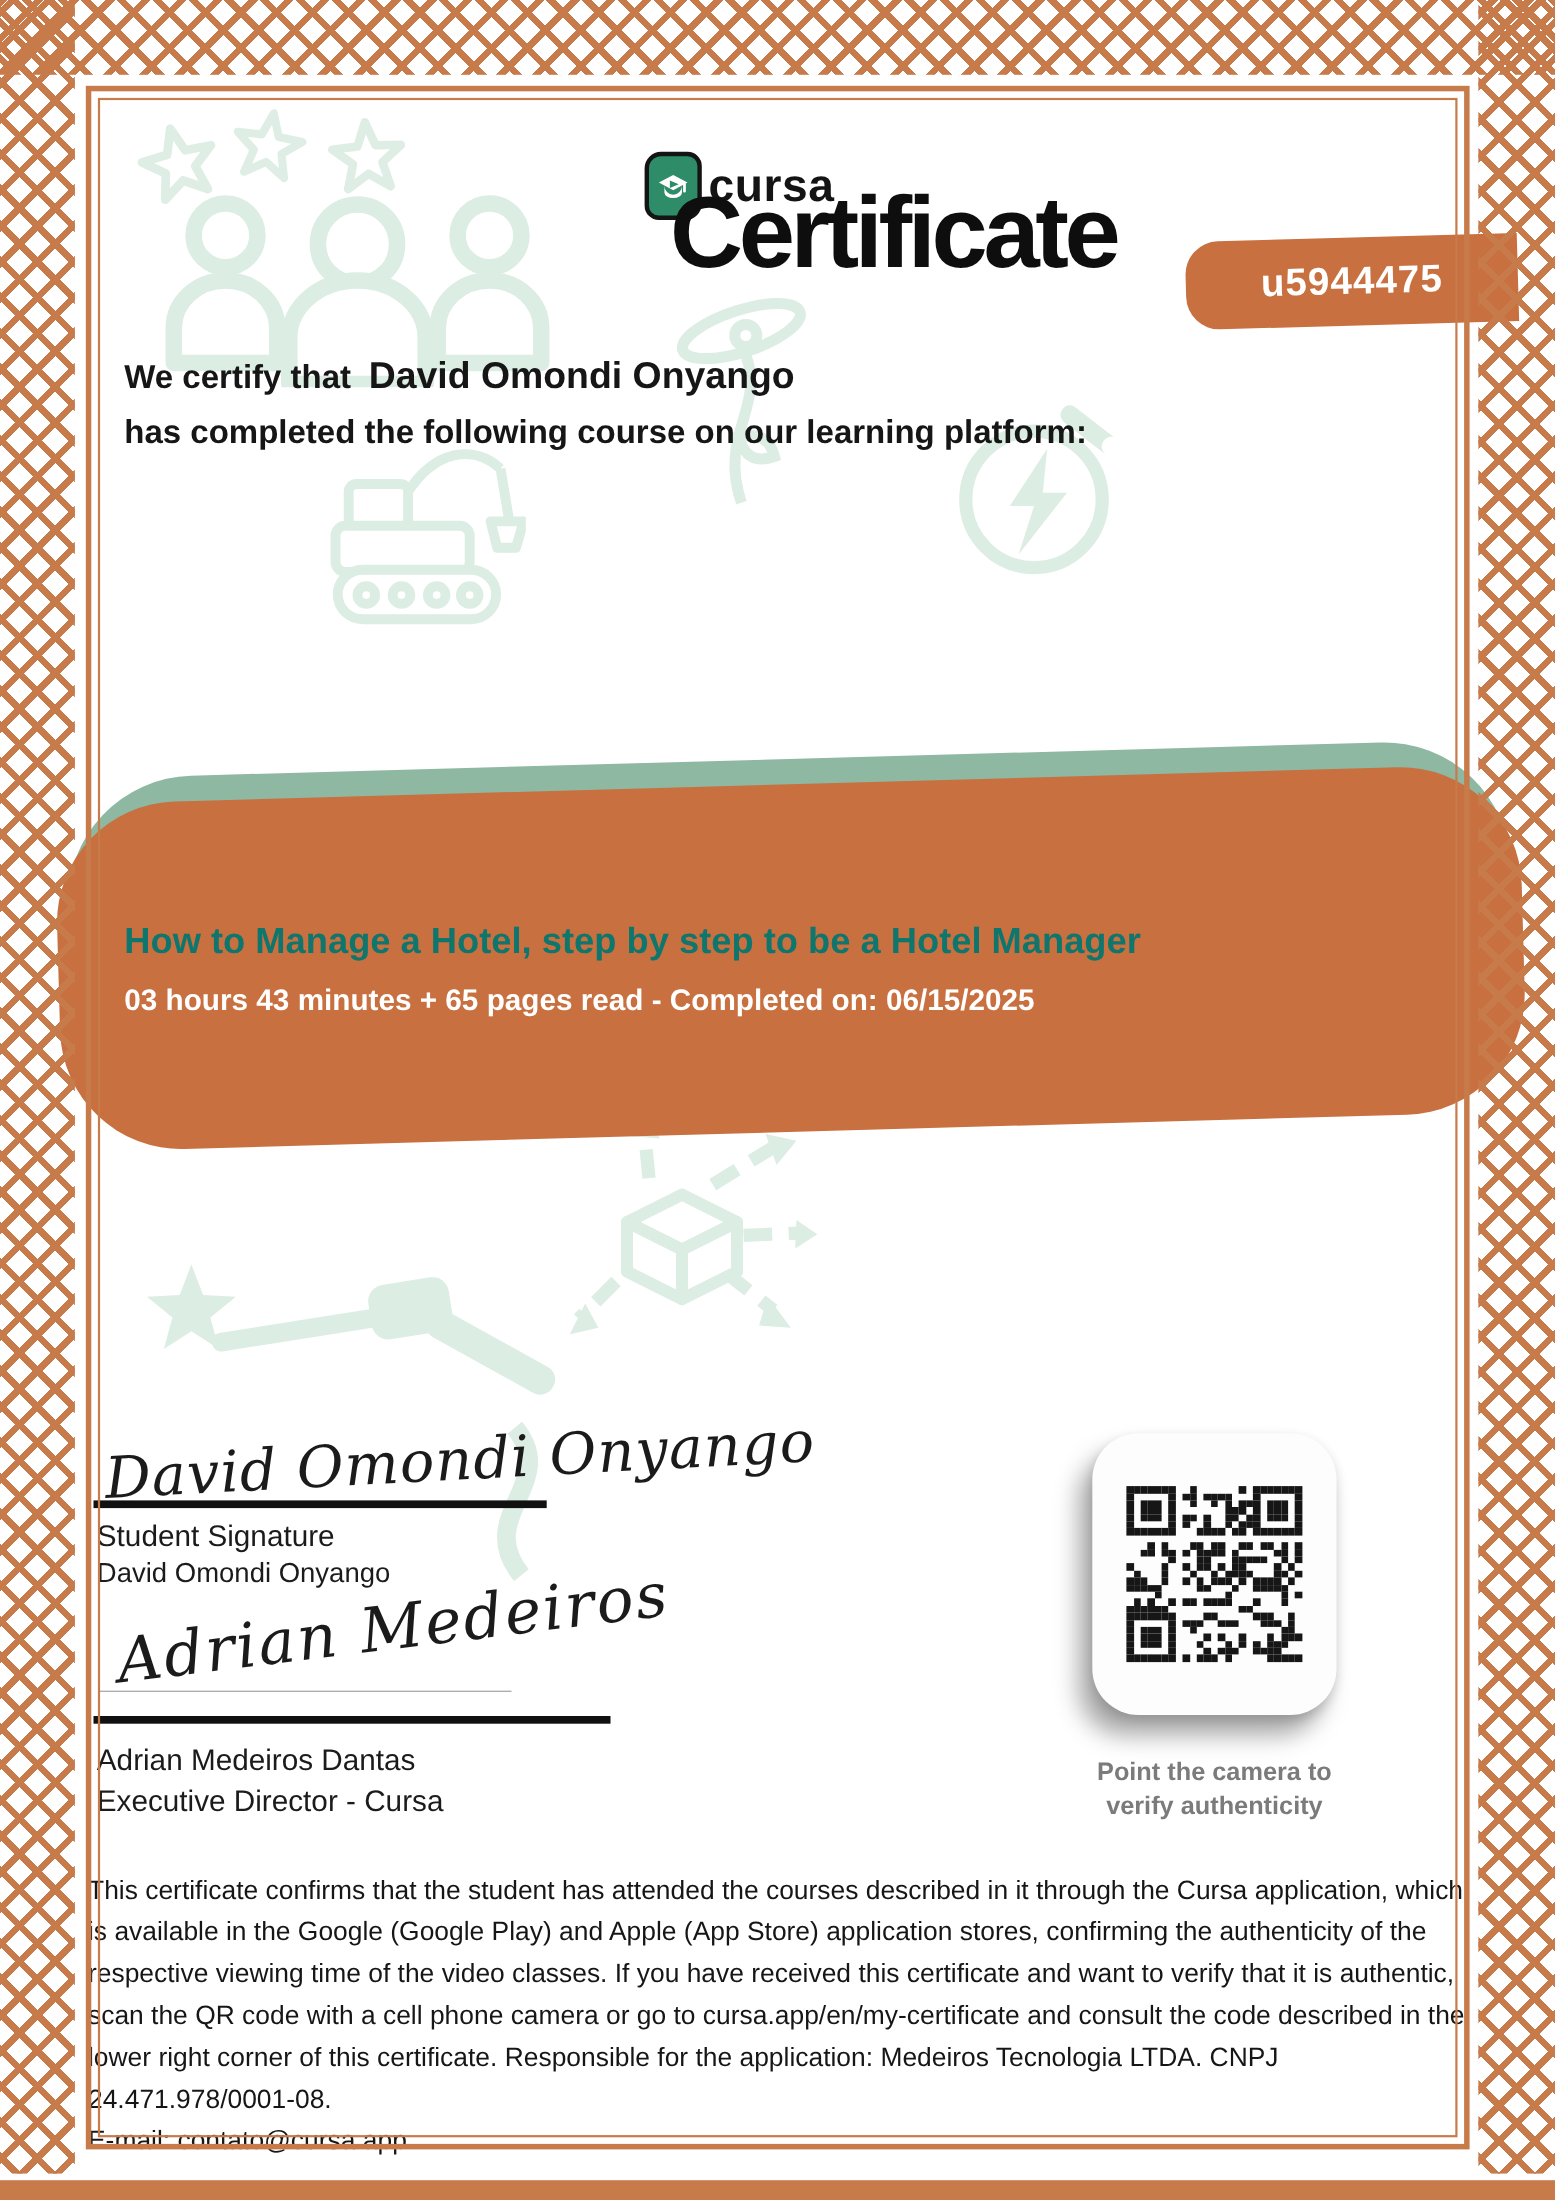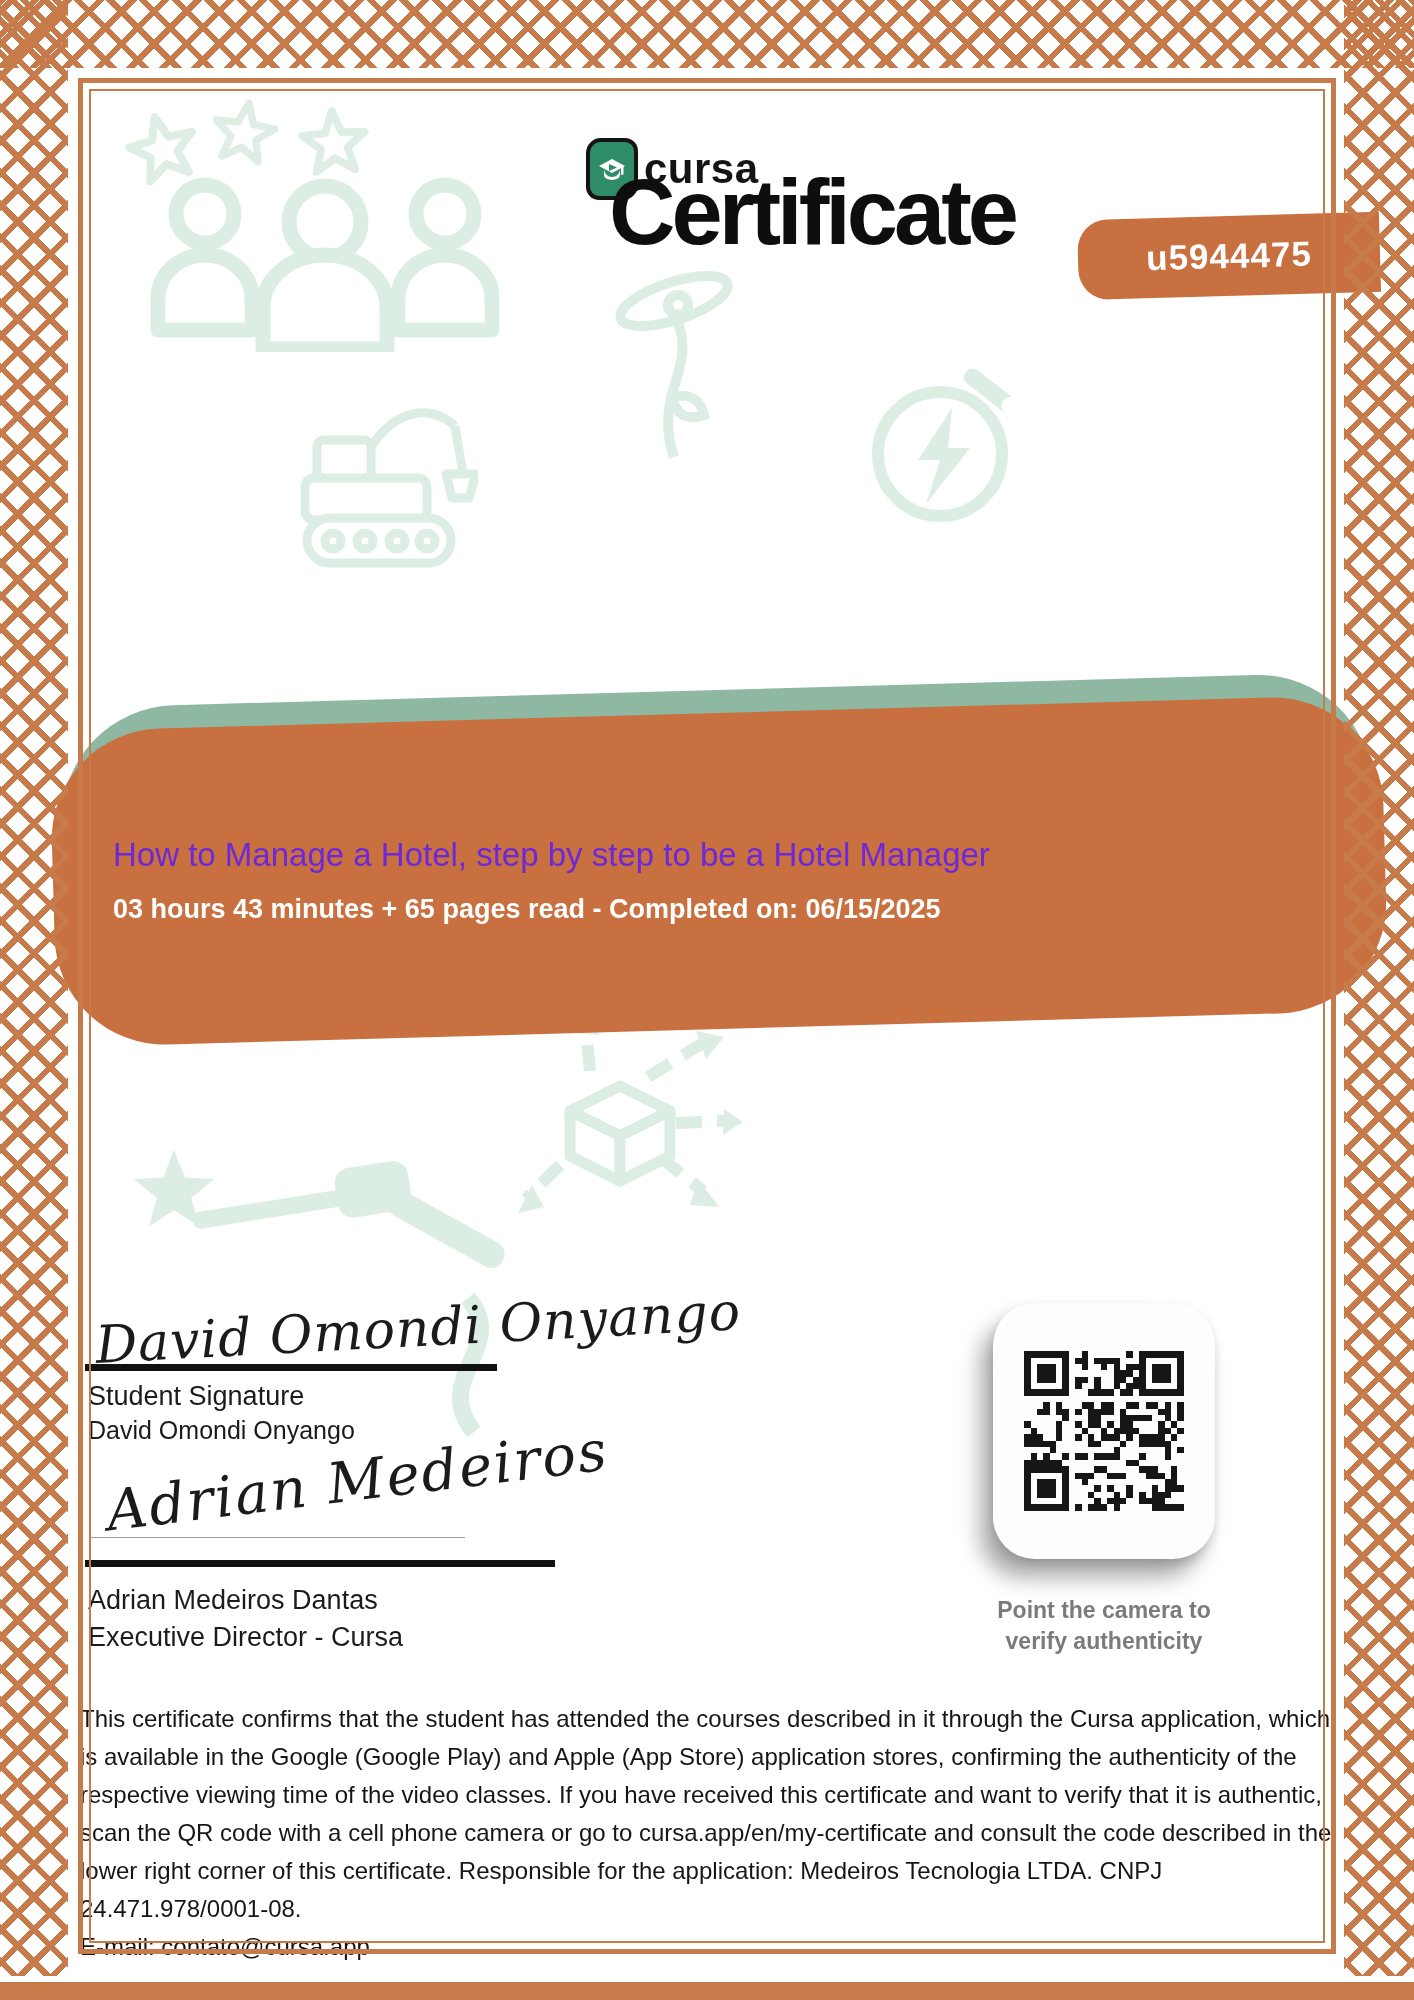--- a/index.html
+++ b/index.html
@@ -40,22 +40,22 @@
   .intro{position:absolute;left:113px;top:320px;z-index:3;line-height:45px;}
   .intro .pfx{font-size:30px;font-weight:600;}
   .intro .student{font-size:34px;font-weight:700;margin-left:16px;}
   .intro .l2{font-size:30px;font-weight:600;}
 
   
   .green-band{position:absolute;left:63px;top:690px;width:1312px;height:330px;background:#8fb8a2;
     border-radius:115px;transform:rotate(-1.6deg);z-index:1;}
   .orange-blob{position:absolute;left:53px;top:713px;width:1332px;height:316px;background:#c8703f;
     border-radius:110px;transform:rotate(-1.6deg);z-index:1;}
-  .course-title{position:absolute;left:113px;top:836px;width:1100px;z-index:3;color:#6d28d9;
-    font-size:33px;font-weight:400;}
+  .course-title{position:absolute;left:113px;top:836px;width:1100px;z-index:3;color:#0f766e;
+    font-size:33px;font-weight:700;}
   .course-details{position:absolute;left:113px;top:894px;width:1100px;z-index:3;color:#fff;
     font-size:27px;font-weight:700;}
 
   
   .sig-script{position:absolute;z-index:3;font-family:"DejaVu Serif", serif;font-style:italic;color:#1b1b1b;}
   .sig-script.student{left:95px;top:1298px;font-size:52px;transform:rotate(-3deg);letter-spacing:1px;}
   .sig-script.director{left:105px;top:1448px;font-size:56px;transform:rotate(-7deg);letter-spacing:2px;}
   .sig-line{position:absolute;background:#111;height:7px;z-index:3;}
   .sig-line.student{left:85px;top:1364px;width:412px;}
   .sig-line.director{left:85px;top:1560px;width:470px;}
@@ -217,20 +217,26 @@
         <rect x="25" y="13" width="2.5" height="9" rx="1" fill="#ffffff"></rect>
       </svg>
     </div>
     <span class="logo-word">cursa</span>
   </div>
   <div class="cert-title">Certificate</div>
   <div class="code-badge">
     <span>u5944475</span>
   </div>
 
+  <div class="intro">
+    <div>
+      <span class="pfx">We certify that</span><span class="student">David Omondi Onyango</span>
+    </div>
+    <div class="l2">has completed the following course on our learning platform:</div>
+  </div>
 
   <div class="sig-script student">David Omondi Onyango</div>
   <div class="sig-line student"></div>
   <div class="sig-label lbl-student-role">Student Signature</div>
   <div class="sig-label lbl-student-name">David Omondi Onyango</div>
 
   <div class="sig-script director">Adrian Medeiros</div>
   <div class="sig-hairline"></div>
   <div class="sig-line director"></div>
   <div class="sig-label lbl-director-name">Adrian Medeiros Dantas</div>

